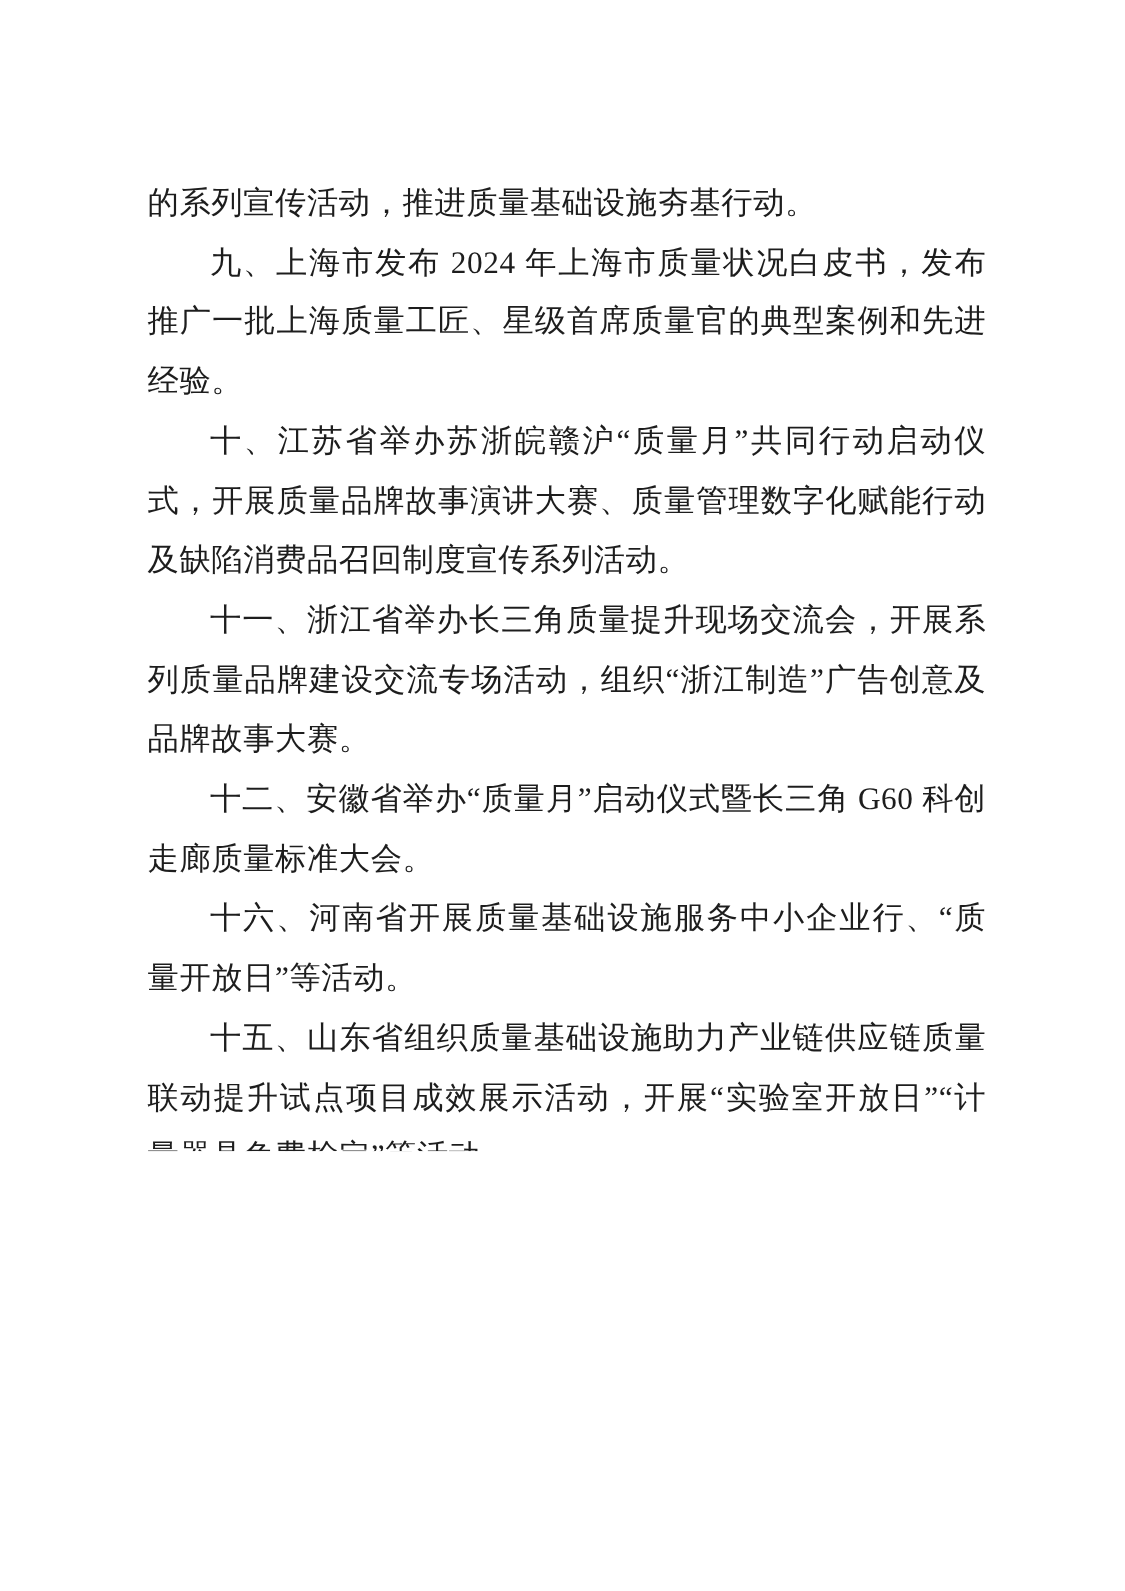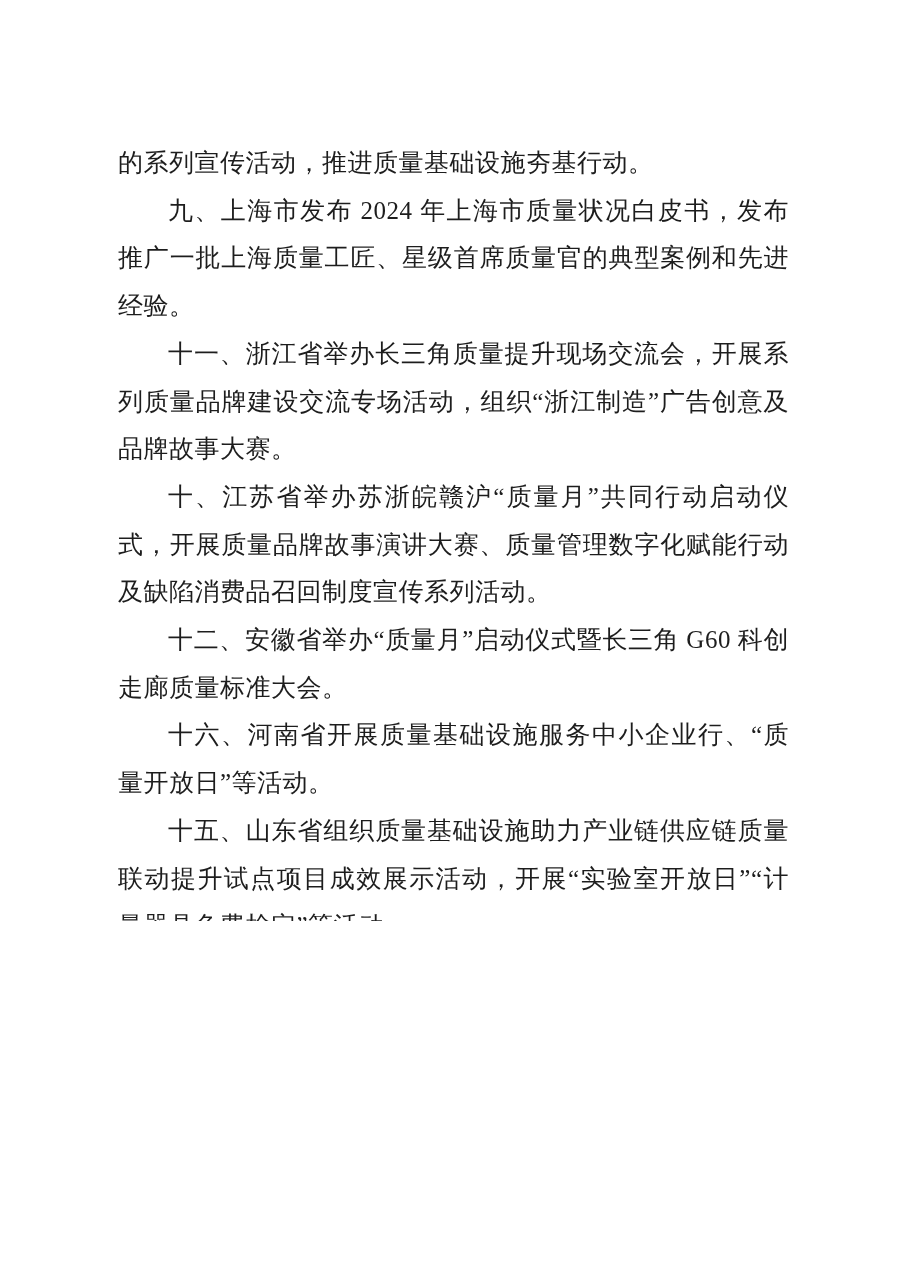--- a/index.html
+++ b/index.html
@@ -50,23 +50,23 @@
 </head>
 <body>
 
 <div class="page">
   <div class="content">
 
     <p class="para"><span class="prefix"></span><span>的系列宣传活动，推进质量基础设施夯基行动。</span></p>
 
     <p class="para indented"><span class="prefix">九、上海市</span><span>发布 2024 年上海市质量状况白皮书，发布推广一批上海质量工匠、星级首席质量官的典型案例和先进经验。</span></p>
 
+    <p class="para indented"><span class="prefix">十、江苏省</span><span>举办苏浙皖赣沪“质量月”共同行动启动仪式，开展质量品牌故事演讲大赛、质量管理数字化赋能行动及缺陷消费品召回制度宣传系列活动。</span></p>
+
     <p class="para indented"><span class="prefix">十一、浙江省</span><span>举办长三角质量提升现场交流会，开展系列质量品牌建设交流专场活动，组织“浙江制造”广告创意及品牌故事大赛。</span></p>
-
-    <p class="para indented"><span class="prefix">十、江苏省</span><span>举办苏浙皖赣沪“质量月”共同行动启动仪式，开展质量品牌故事演讲大赛、质量管理数字化赋能行动及缺陷消费品召回制度宣传系列活动。</span></p>
 
     <p class="para indented"><span class="prefix">十二、安徽省</span><span>举办“质量月”启动仪式暨长三角 G60 科创走廊质量标准大会。</span></p>
 
 
 
     <p class="para indented"><span class="prefix">十六、河南省</span><span>开展质量基础设施服务中小企业行、“质量开放日”等活动。</span></p>
 
     <p class="para indented"><span class="prefix">十五、山东省</span><span>组织质量基础设施助力产业链供应链质量联动提升试点项目成效展示活动，开展“实验室开放日”“计量器具免费检定”等活动。</span></p>
 
     <div class="page-number">— 19 —</div>

